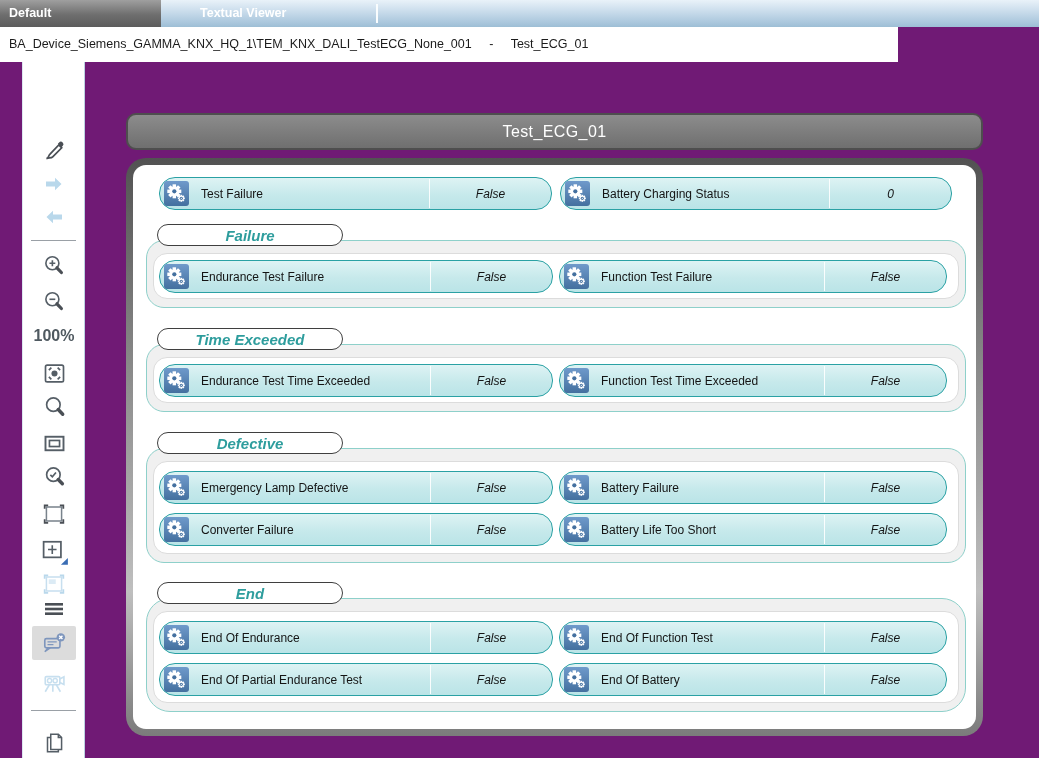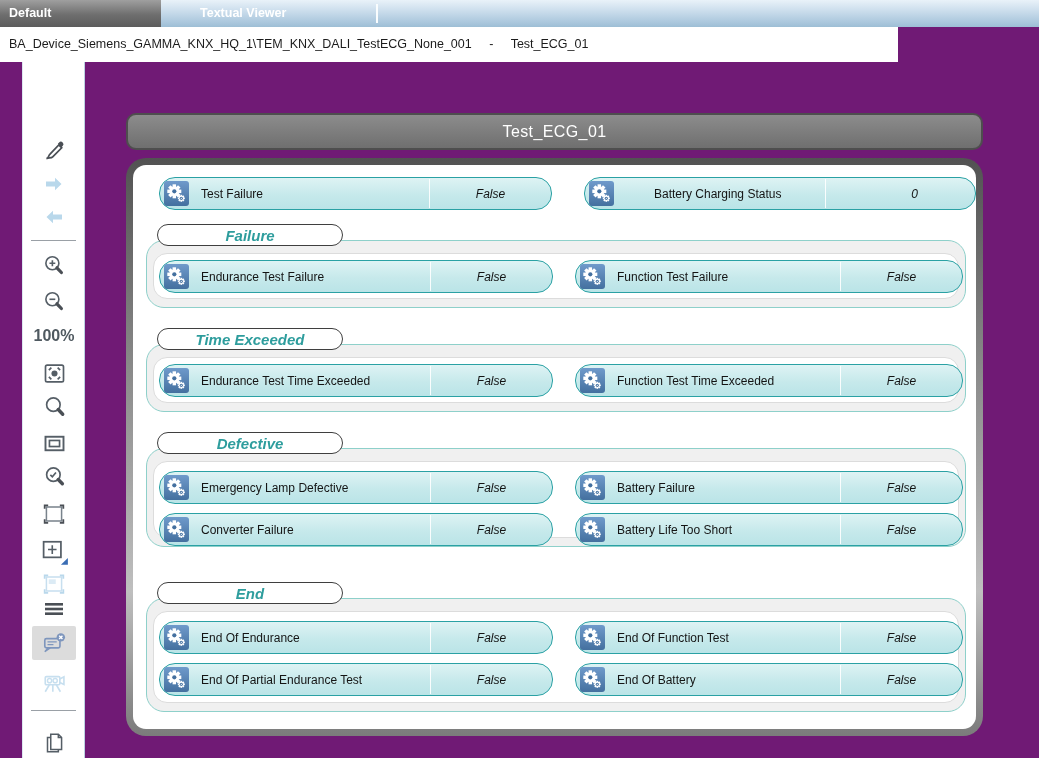--- a/index.html
+++ b/index.html
@@ -53,28 +53,28 @@
     background:linear-gradient(180deg,#def3f4 0%,#c6e9eb 55%,#bae4e7 100%); }
   .pill-icon { flex:0 0 25px; width:25px; height:25px; margin-left:4px; border-radius:3px;
     background:linear-gradient(180deg,#6f9acb 0%,#44709f 100%);
     display:flex; align-items:center; justify-content:center; }
   .pill-label { flex:1; margin-left:12px; font-size:12px; color:#141414;
     white-space:nowrap; overflow:hidden; }
   .pill-div { width:1.5px; align-self:stretch; margin:1px 0; background:rgba(255,255,255,.9); }
   .pill-value { width:121px; text-align:center; font-style:italic; font-size:12px; color:#141414; }
 
   
-  .m-r  { top:12px; }  .m-c1 { left:26px; width:393px; } .m-c2 { left:451px; width:392px;gap:28px; }
+  .m-r  { top:12px; }  .m-c1 { left:26px; width:393px; } .m-c2 { left:427px; width:392px; }
   .g-single { top:19px; } .g-r1 { top:22px; } .g-r2 { top:64px; }
-  .g-c1 { left:12px; width:394px; } .g-c2 { left:428px; width:388px; }
+  .g-c1 { left:12px; width:394px; } .g-c2 { left:412px; width:388px; }
 
   .g-failure   { top:75px;  height:68px; }
   .g-time      { top:179px; height:68px; }
-  .g-defective { top:283px; height:99px; }
-  .g-end       { top:433px; height:114px; }
+  .g-defective { top:283px; height:115px; }
+  .g-end       { top:433px; height:114px;border-radius:24px; }
   .pill, .group-tab, .group-panel { z-index:1; }
   .group .pill { z-index:3; }
 </style>
 </head>
 <body>
 
 <div class="screen">
 
   <div class="tabbar">
     <div class="tab-default">Default</div>

